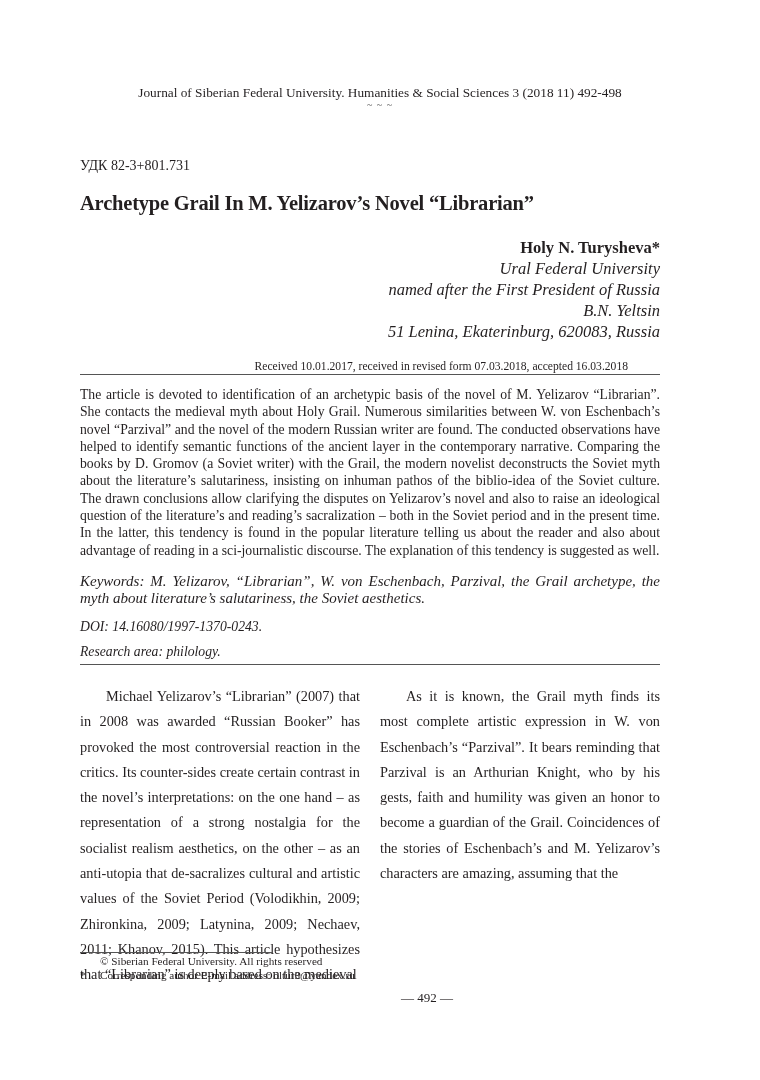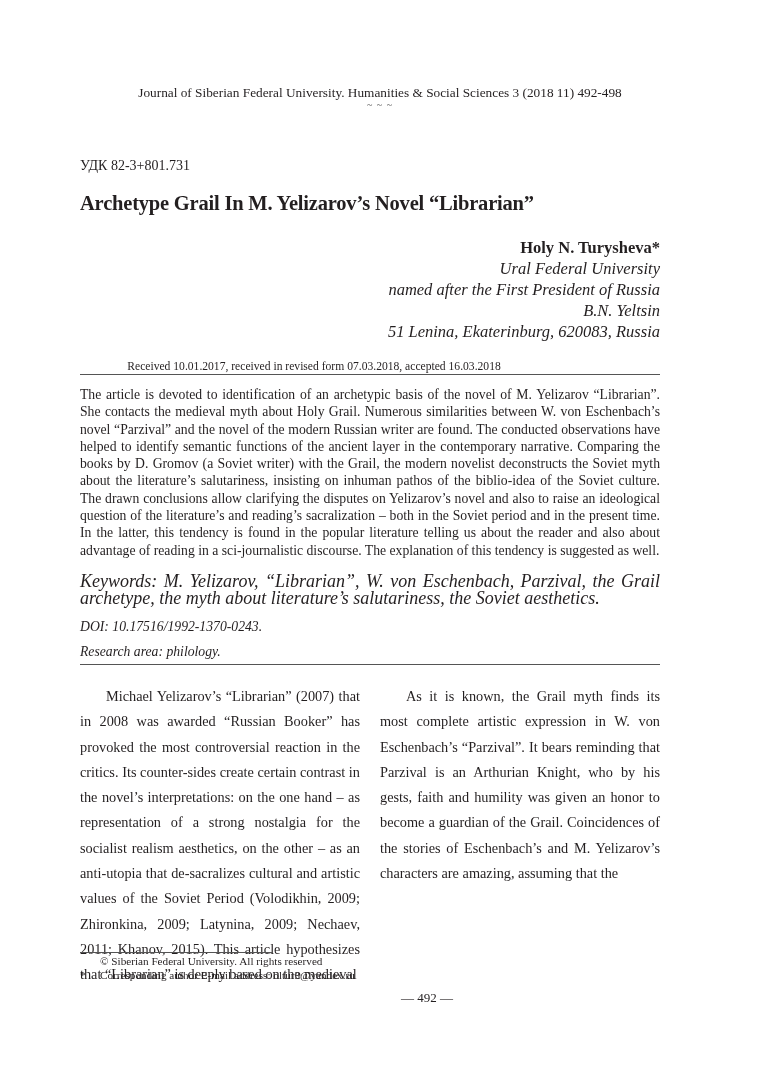--- a/index.html
+++ b/index.html
@@ -6,27 +6,27 @@
   body { width: 760px; height: 1080px; position: relative; overflow: hidden;
          font-family: "Liberation Serif", "DejaVu Serif", serif; color: #231f20; }
   .abs { position: absolute; }
   .journal { top: 85px; left: 0; width: 760px; text-align: center; font-size: 13.3px; }
   .tilde { top: 99px; left: 0; width: 760px; text-align: center; font-size: 10px; letter-spacing: 1px; color: #555; }
   .udk { top: 158px; left: 80px; font-size: 14px; }
   .title { top: 192px; left: 80px; font-size: 20.5px; font-weight: bold; letter-spacing: -0.2px; }
   .author-block { top: 237px; right: 100px; text-align: right; font-size: 16.5px; line-height: 21px; }
   .author-name { font-weight: bold; }
   .affil { font-style: italic; }
-  .received { top: 360px; left: 0; width: 628px; text-align: center; font-size: 11.6px; }
+  .received { top: 360px; left: 0; width: 628px; text-align: right; font-size: 11.6px; }
   .rule { left: 80px; width: 580px; height: 0; border-top: 1.5px solid #555; }
   .rule.r1 { top: 374px; }
   .rule.r2 { top: 664px; }
   .abstract { top: 386px; left: 80px; width: 580px; font-size: 13.7px;
               line-height: 17.3px; text-align: justify; }
-  .keywords { top: 573px; left: 80px; width: 580px; font-style: italic; font-size: 18px; line-height: 17.3px; text-align: justify; }
+  .keywords { top: 573px; left: 80px; width: 580px; font-style: italic; font-size: 15px; line-height: 17.3px; text-align: justify; }
   .doi { top: 619px; left: 80px; font-style: italic; font-size: 13.7px; }
   .area { top: 644px; left: 80px; font-style: italic; font-size: 13.7px; }
   .col { top: 684px; width: 280px; font-size: 14.3px; line-height: 25.3px; text-align: justify; }
   .col.left { left: 80px; }
   .col.right { left: 380px; }
   .col p { margin: 0; }
   .col p.indent { text-indent: 26px; }
   .fn-rule { top: 952px; left: 80px; width: 192px; border-top: 1px solid #555; }
   .fn { left: 80px; font-size: 11.2px; }
   .fn1 { top: 955px; }
@@ -49,21 +49,21 @@
   <div class="affil">named after the First President of Russia</div>
   <div class="affil">B.N. Yeltsin</div>
   <div class="affil">51 Lenina, Ekaterinburg, 620083, Russia</div>
 </div>
 
 <div class="abs received">Received 10.01.2017, received in revised form 07.03.2018, accepted 16.03.2018</div>
 <div class="abs rule r1"></div>
 
 <div class="abs abstract">The article is devoted to identification of an archetypic basis of the novel of M. Yelizarov “Librarian”. She contacts the medieval myth about Holy Grail. Numerous similarities between W. von Eschenbach’s novel “Parzival” and the novel of the modern Russian writer are found. The conducted observations have helped to identify semantic functions of the ancient layer in the contemporary narrative. Comparing the books by D. Gromov (a Soviet writer) with the Grail, the modern novelist deconstructs the Soviet myth about the literature’s salutariness, insisting on inhuman pathos of the biblio-idea of the Soviet culture. The drawn conclusions allow clarifying the disputes on Yelizarov’s novel and also to raise an ideological question of the literature’s and reading’s sacralization – both in the Soviet period and in the present time. In the latter, this tendency is found in the popular literature telling us about the reader and also about advantage of reading in a sci-journalistic discourse. The explanation of this tendency is suggested as well.</div>
 <div class="abs keywords">Keywords: M. Yelizarov, “Librarian”, W. von Eschenbach, Parzival, the Grail archetype, the myth about literature’s salutariness, the Soviet aesthetics.</div>
-<div class="abs doi">DOI: 10.17516/1992-1370-0243.</div>
+<div class="abs doi">DOI: 14.16080/1997-1370-0243.</div>
 <div class="abs area">Research area: philology.</div>
 
 <div class="abs rule r2"></div>
 
 <div class="abs col left">
   <p class="indent">Michael Yelizarov’s “Librarian” (2007) that in 2008 was awarded “Russian Booker” has provoked the most controversial reaction in the critics. Its counter-sides create certain contrast in the novel’s interpretations: on the one hand – as representation of a strong nostalgia for the socialist realism aesthetics, on the other – as an anti-utopia that de-sacralizes cultural and artistic values of the Soviet Period (Volodikhin, 2009; Zhironkina, 2009; Latynina, 2009; Nechaev, 2011; Khanov, 2015). This article hypothesizes that “Librarian” is deeply based on the medieval</p>
 </div>
 <div class="abs col right">
   <p class="indent">As it is known, the Grail myth finds its most complete artistic expression in W. von Eschenbach’s “Parzival”. It bears reminding that Parzival is an Arthurian Knight, who by his gests, faith and humility was given an honor to become a guardian of the Grail. Coincidences of the stories of Eschenbach’s and M. Yelizarov’s characters are amazing, assuming that the</p>
 </div>

